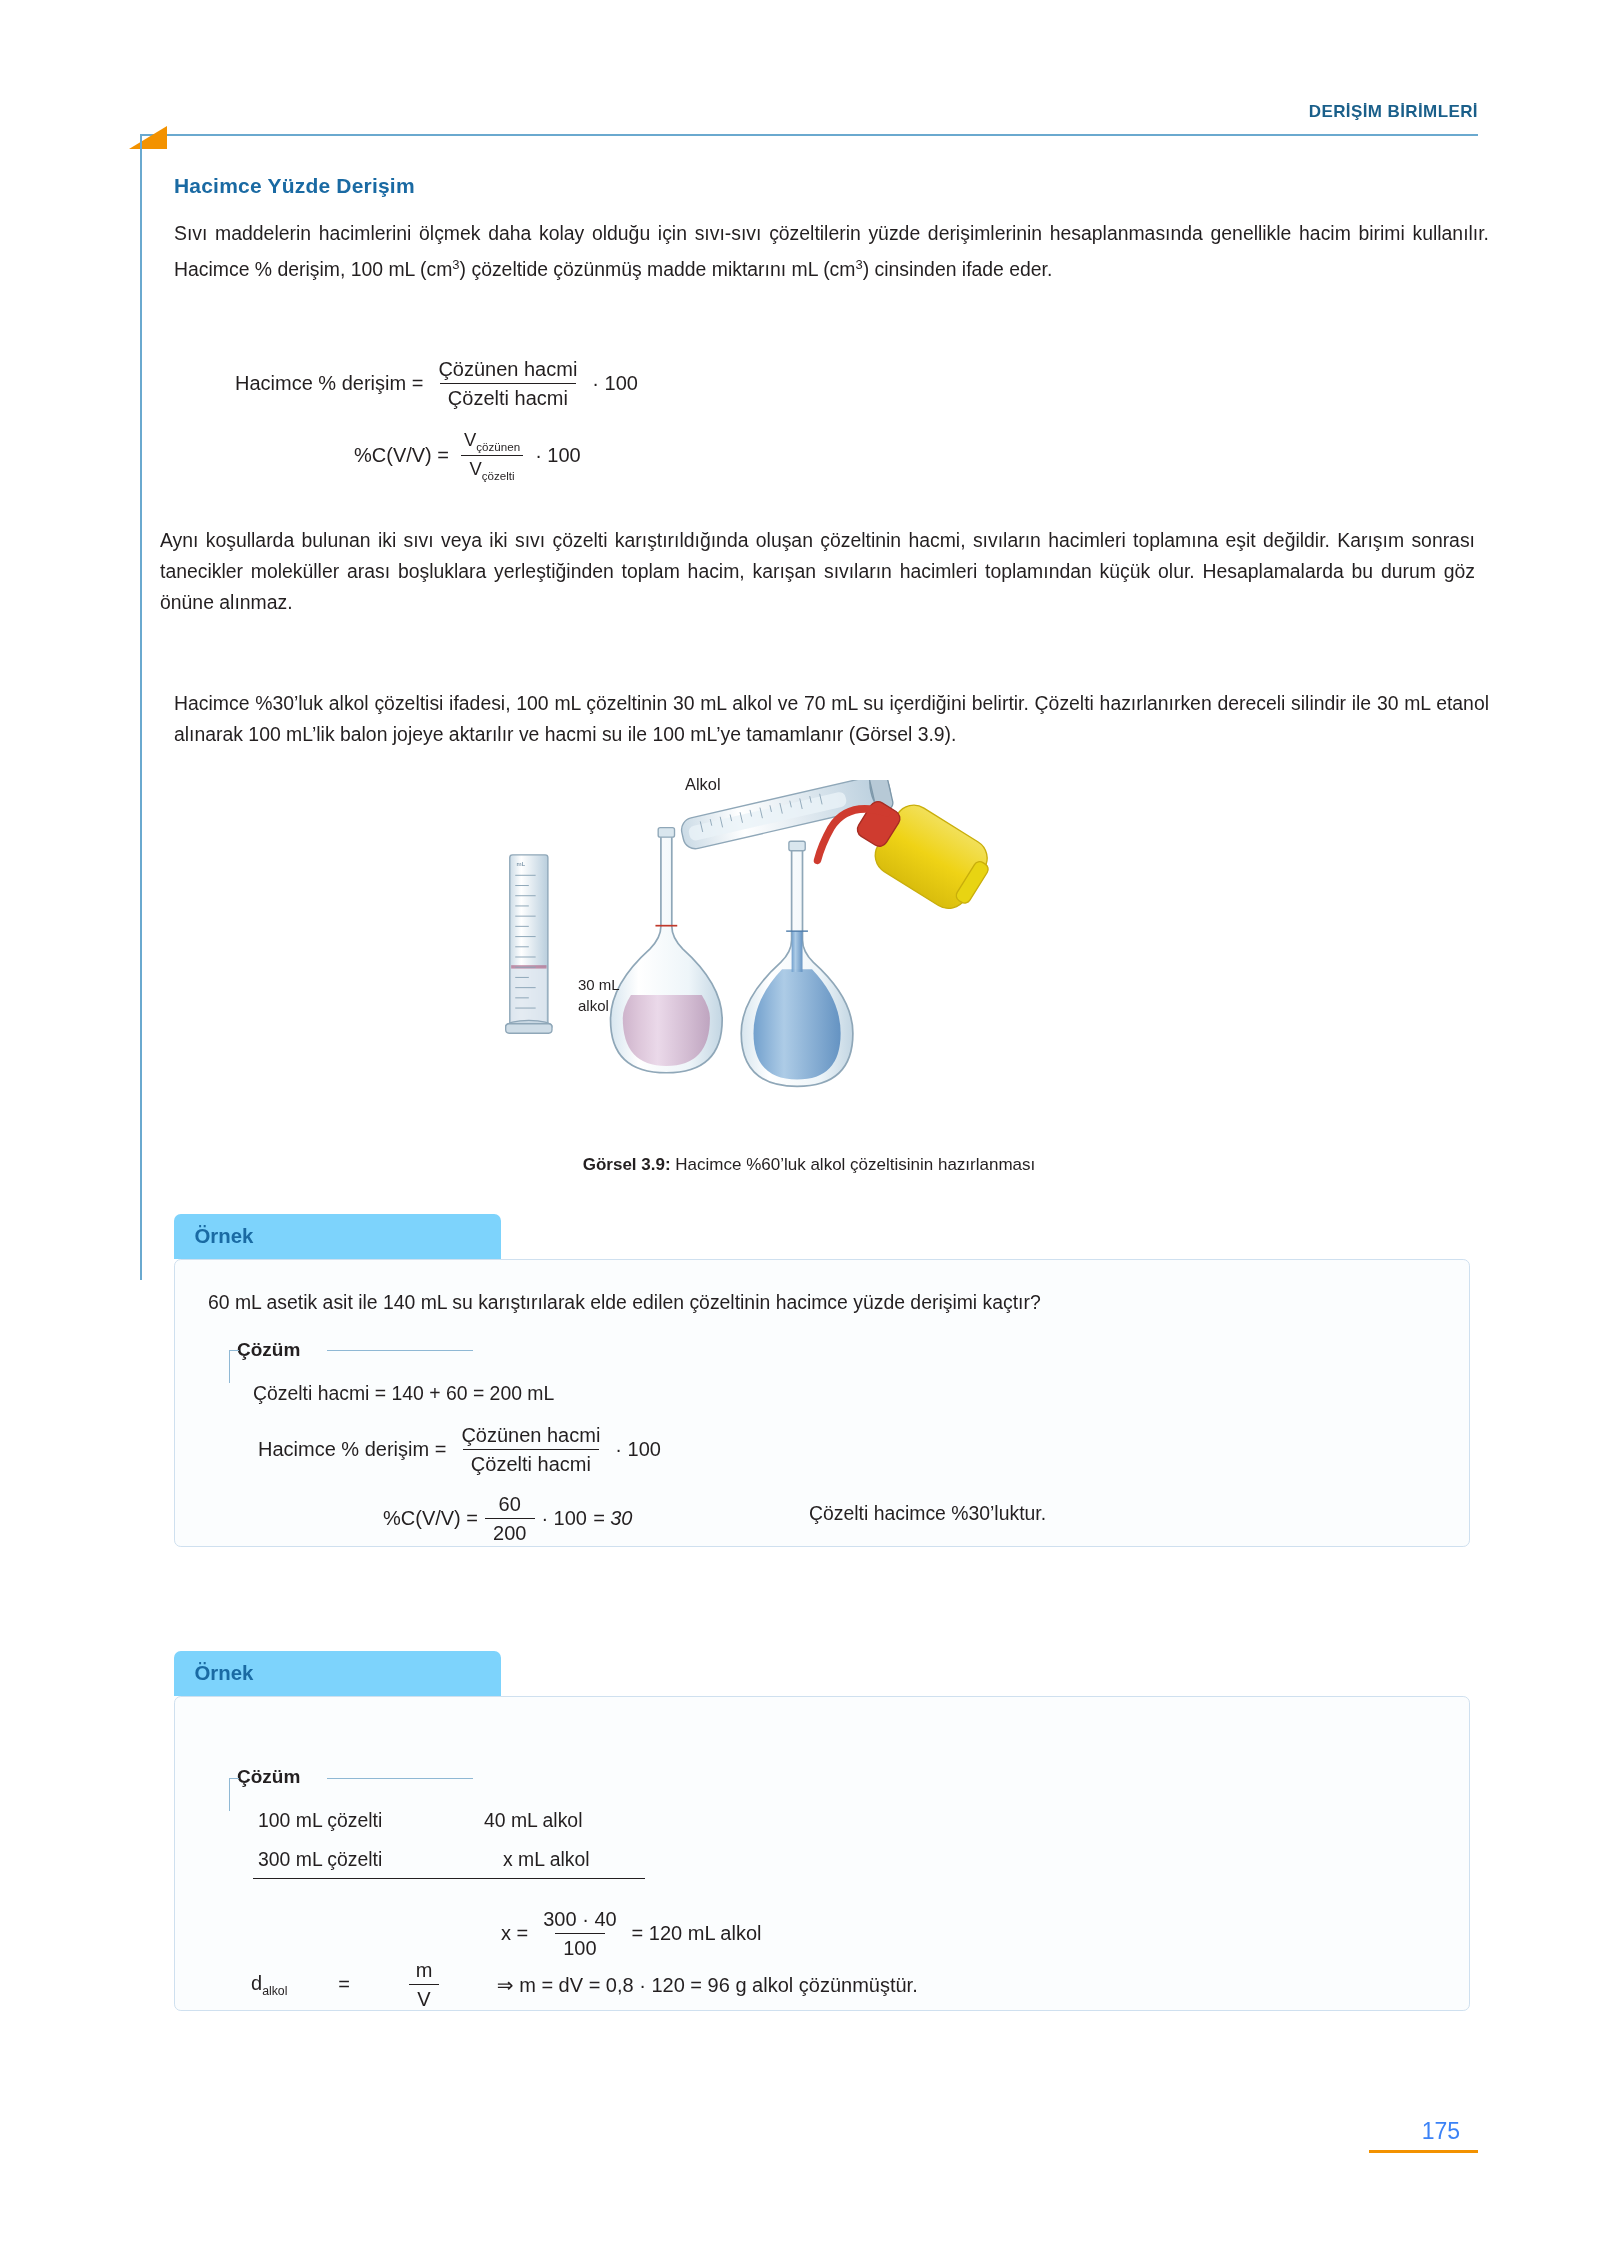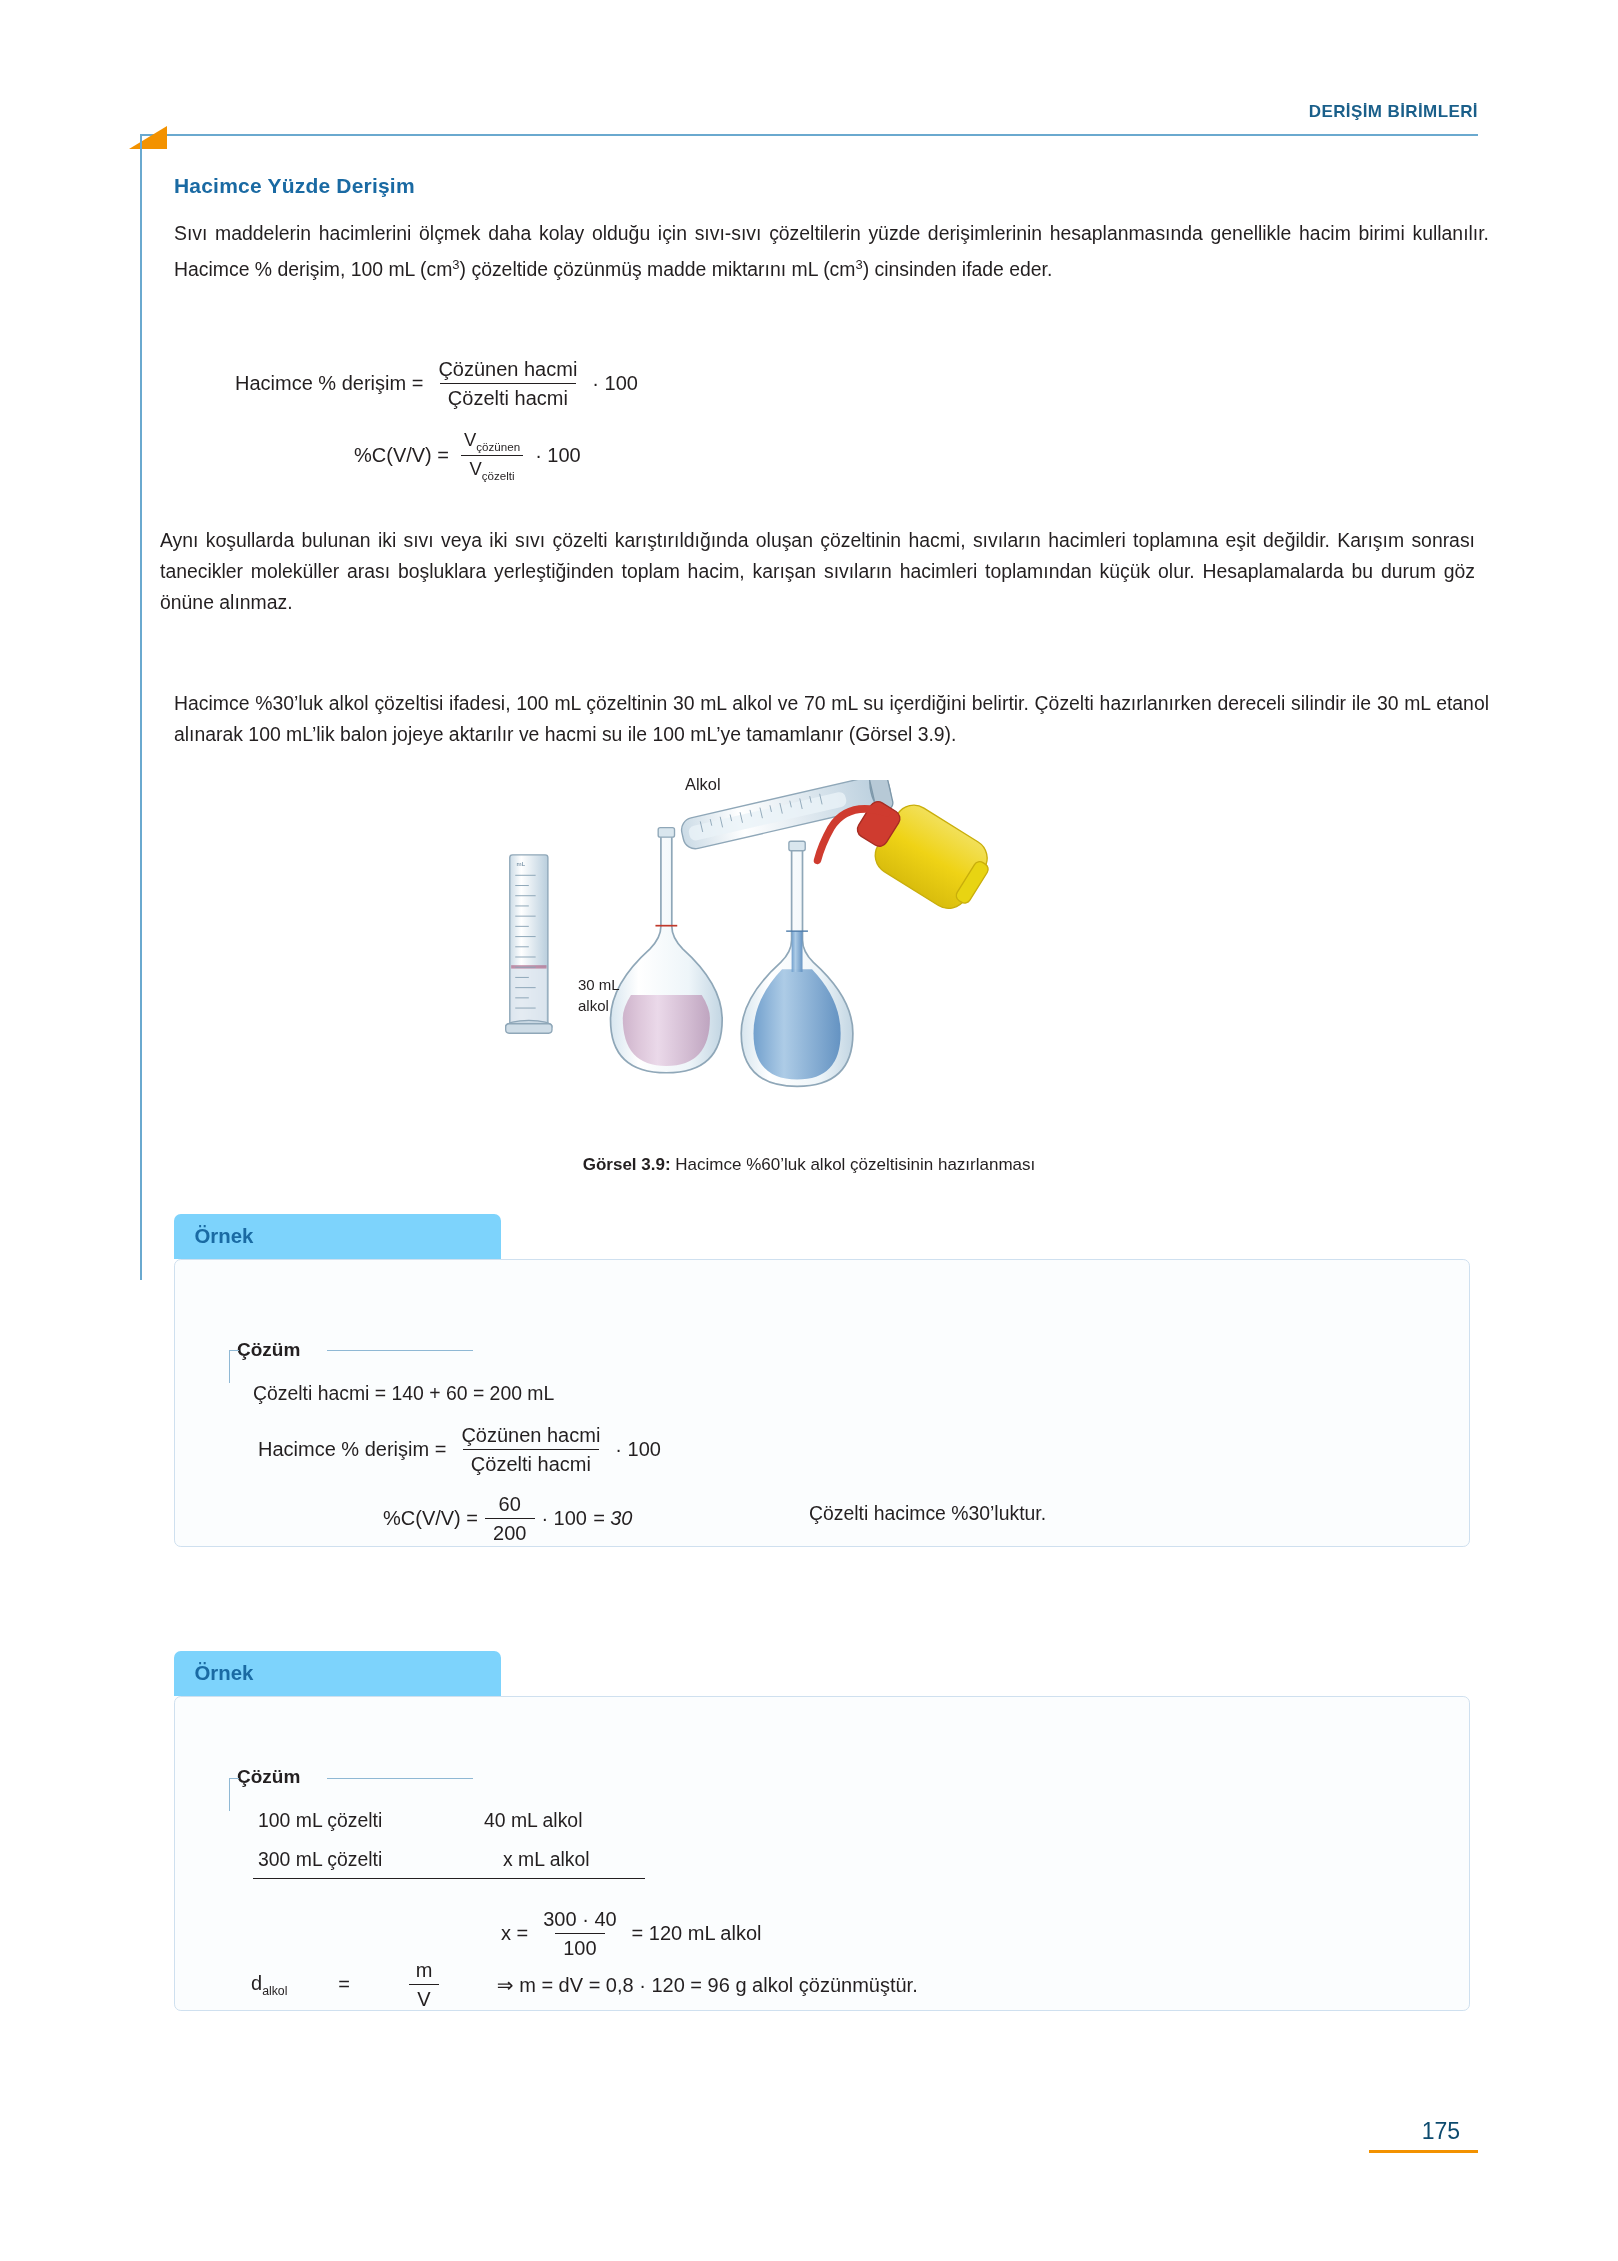--- a/index.html
+++ b/index.html
@@ -198,21 +198,21 @@
   .underline-row {
     position: absolute;
     border-bottom: 1.4px solid #231f20;
   }
 
   .page-number {
     position: absolute;
     right: 158px;
     bottom: 116px;
     font-size: 23px;
-    color: #0c4a6e;
+    color: #3b82f6;
   }
   .page-number-rule {
     position: absolute;
     right: 140px;
     bottom: 108px;
     width: 109px;
     height: 3.4px;
     background: #f39200;
   }
 
@@ -365,20 +365,21 @@
 
   <div class="caption">
     <b>Görsel 3.9:</b><span> Hacimce %60’luk alkol çözeltisinin hazırlanması</span>
   </div>
 
   <div class="ornek-tab" style="left:174px; top:1214px;">
     <span>Örnek</span>
   </div>
   <div class="ornek-body" style="left:174px; top:1259px; width:1294px; height:286px;"></div>
 
+  <div class="q-text" style="left:208px; top:1291px; width:1240px;">60 mL asetik asit ile 140 mL su karıştırılarak elde edilen çözeltinin hacimce yüzde derişimi kaçtır?</div>
 
   <div class="cozum-label" style="left:237px; top:1339px;">Çözüm</div>
   <div class="cozum-rule" style="left:327px; top:1350px; width:146px;"></div>
   <div class="cozum-bracket" style="left:229px; top:1350px; height:33px;"></div>
   <div class="cozum-rule" style="left:229px; top:1350px; width:9.5px;"></div>
 
   <div class="sol-line" style="left:253px; top:1382px;">Çözelti hacmi = 140 + 60 = 200 mL</div>
 
   <div class="formula-1" style="left:258px; top:1424px;">
     <span>Hacimce % derişim =</span>

